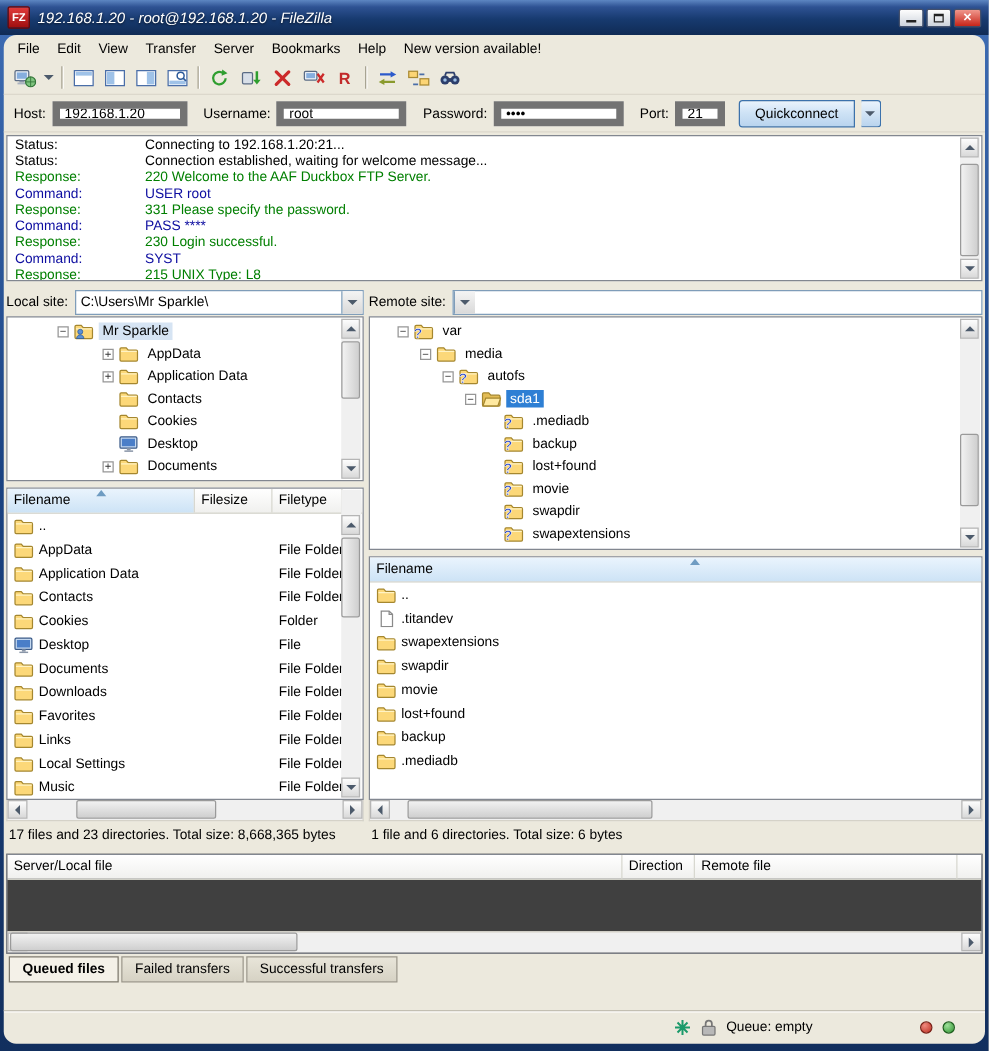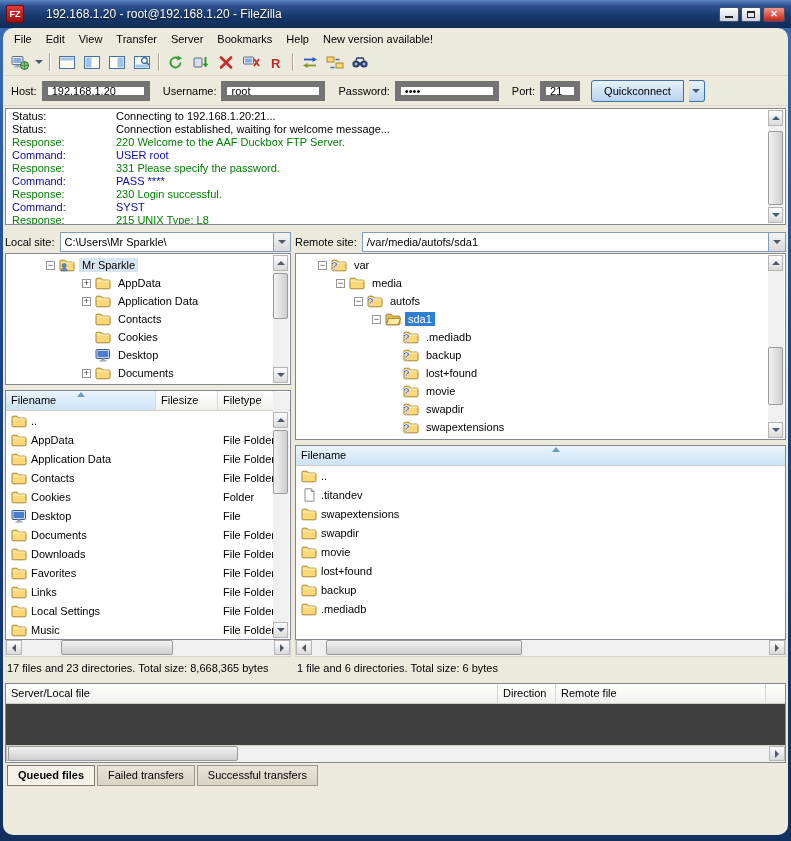--- a/index.html
+++ b/index.html
@@ -3,21 +3,21 @@
 <meta charset="utf-8">
 <style>
   *{box-sizing:border-box;margin:0;padding:0;}
   html,body{width:791px;height:841px;overflow:hidden;}
   body{font-family:"Liberation Sans",sans-serif;font-size:11px;color:#000;background:#d4d0c8;}
   .window{position:relative;width:791px;height:841px;background:linear-gradient(180deg,#3e6db5,#1b4382 45%,#122f5e);overflow:hidden;}
   .titlebar{position:absolute;top:0;left:0;right:0;height:28px;display:flex;align-items:center;padding:0 6px;
     background:linear-gradient(180deg,#5d86c2 0%,#2e5293 20%,#173a6f 55%,#102b55 100%);}
   .app-icon{width:18px;height:18px;border-radius:2px;background:linear-gradient(#e23b3b,#9f0f0f);border:1px solid #6d0606;
     color:#fff;font-weight:bold;font-size:9px;display:flex;align-items:center;justify-content:center;flex:0 0 18px;}
-  .title{color:#fff;font-size:12px;margin-left:22px;flex:1;white-space:nowrap;overflow:hidden;text-shadow:0 1px 2px rgba(0,0,0,.7);}
+  .title{color:#fff;font-size:12px;margin-left:6px;flex:1;white-space:nowrap;overflow:hidden;text-shadow:0 1px 2px rgba(0,0,0,.7);font-style:italic;}
   .win-controls{display:flex;gap:2px;}
   .wbtn{width:20px;height:15px;border:1px solid #44506b;border-radius:2px;background:linear-gradient(#fdfdfd,#cdd3dc);
     display:flex;align-items:center;justify-content:center;color:#222;font-size:9px;line-height:1;}
   .wbtn.close{width:22px;background:linear-gradient(#f0978c,#c62317);color:#fff;}
   .glyph-min{width:8px;height:2px;background:#222;margin-top:6px;}
   .glyph-max{width:8px;height:7px;border:1px solid #222;border-top-width:2px;}
   .glyph-x{font-size:9px;font-weight:bold;}
   .client{position:absolute;top:28px;left:3px;right:3px;bottom:6px;background:#ece9dd;display:flex;flex-direction:column;border-radius:10px;}
   .menubar{height:21px;display:flex;align-items:center;padding-left:4px;}
   .menu-item{padding:3px 7px;white-space:nowrap;}
@@ -631,21 +631,20 @@
         </div>
         <div class="pane-status">17 files and 23 directories. Total size: 8,668,365 bytes</div>
       </div>
 
       <div class="vsplit"></div>
 
       <div class="pane right">
         <div class="site-row">
           <span class="site-label">Remote site:</span>
           <div class="combo">
-            <span class="combo-text">/var/media/autofs/sda1</span>
             <span class="combo-btn">
                 <span class="tri down"></span>
               </span>
           </div>
         </div>
         <div class="tree remote">
           <div id="remote-tree-rows">
               <div class="tree-row" style="padding-left:22px">
                 <span class="expander">−</span>
                 <span class="ticon">
@@ -903,14 +902,33 @@
             </span>
         </div>
       </div>
       <div class="tabs" id="queue-tabs">
           <span class="qtab active">Queued files</span>
           <span class="qtab">Failed transfers</span>
           <span class="qtab">Successful transfers</span>
         </div>
     </div>
 
+    <div class="statusbar">
+      <span class="sb-flex"></span>
+      <span class="sb-ic">
+        <svg width="14" height="14">
+            <path d="M7 1v12M1 7h12M3 3l8 8M11 3l-8 8" stroke="#1a9a6a" stroke-width="1.6"></path>
+          </svg>
+      </span>
+      <span class="sb-ic">
+        <svg width="12" height="14">
+            <rect x="1" y="6" width="10" height="7" rx="1" fill="#b8b8b8" stroke="#777"></rect>
+            <path d="M3.5 6V4a2.5 2.5 0 0 1 5 0v2" fill="none" stroke="#777" stroke-width="1.4"></path>
+          </svg>
+      </span>
+      <span>Queue: empty</span>
+      <span style="width:70px"></span>
+      <span class="led red"></span>
+      <span class="led green"></span>
+      <span style="width:6px"></span>
+    </div>
   </div>
 </div>
 
 </body></html>

